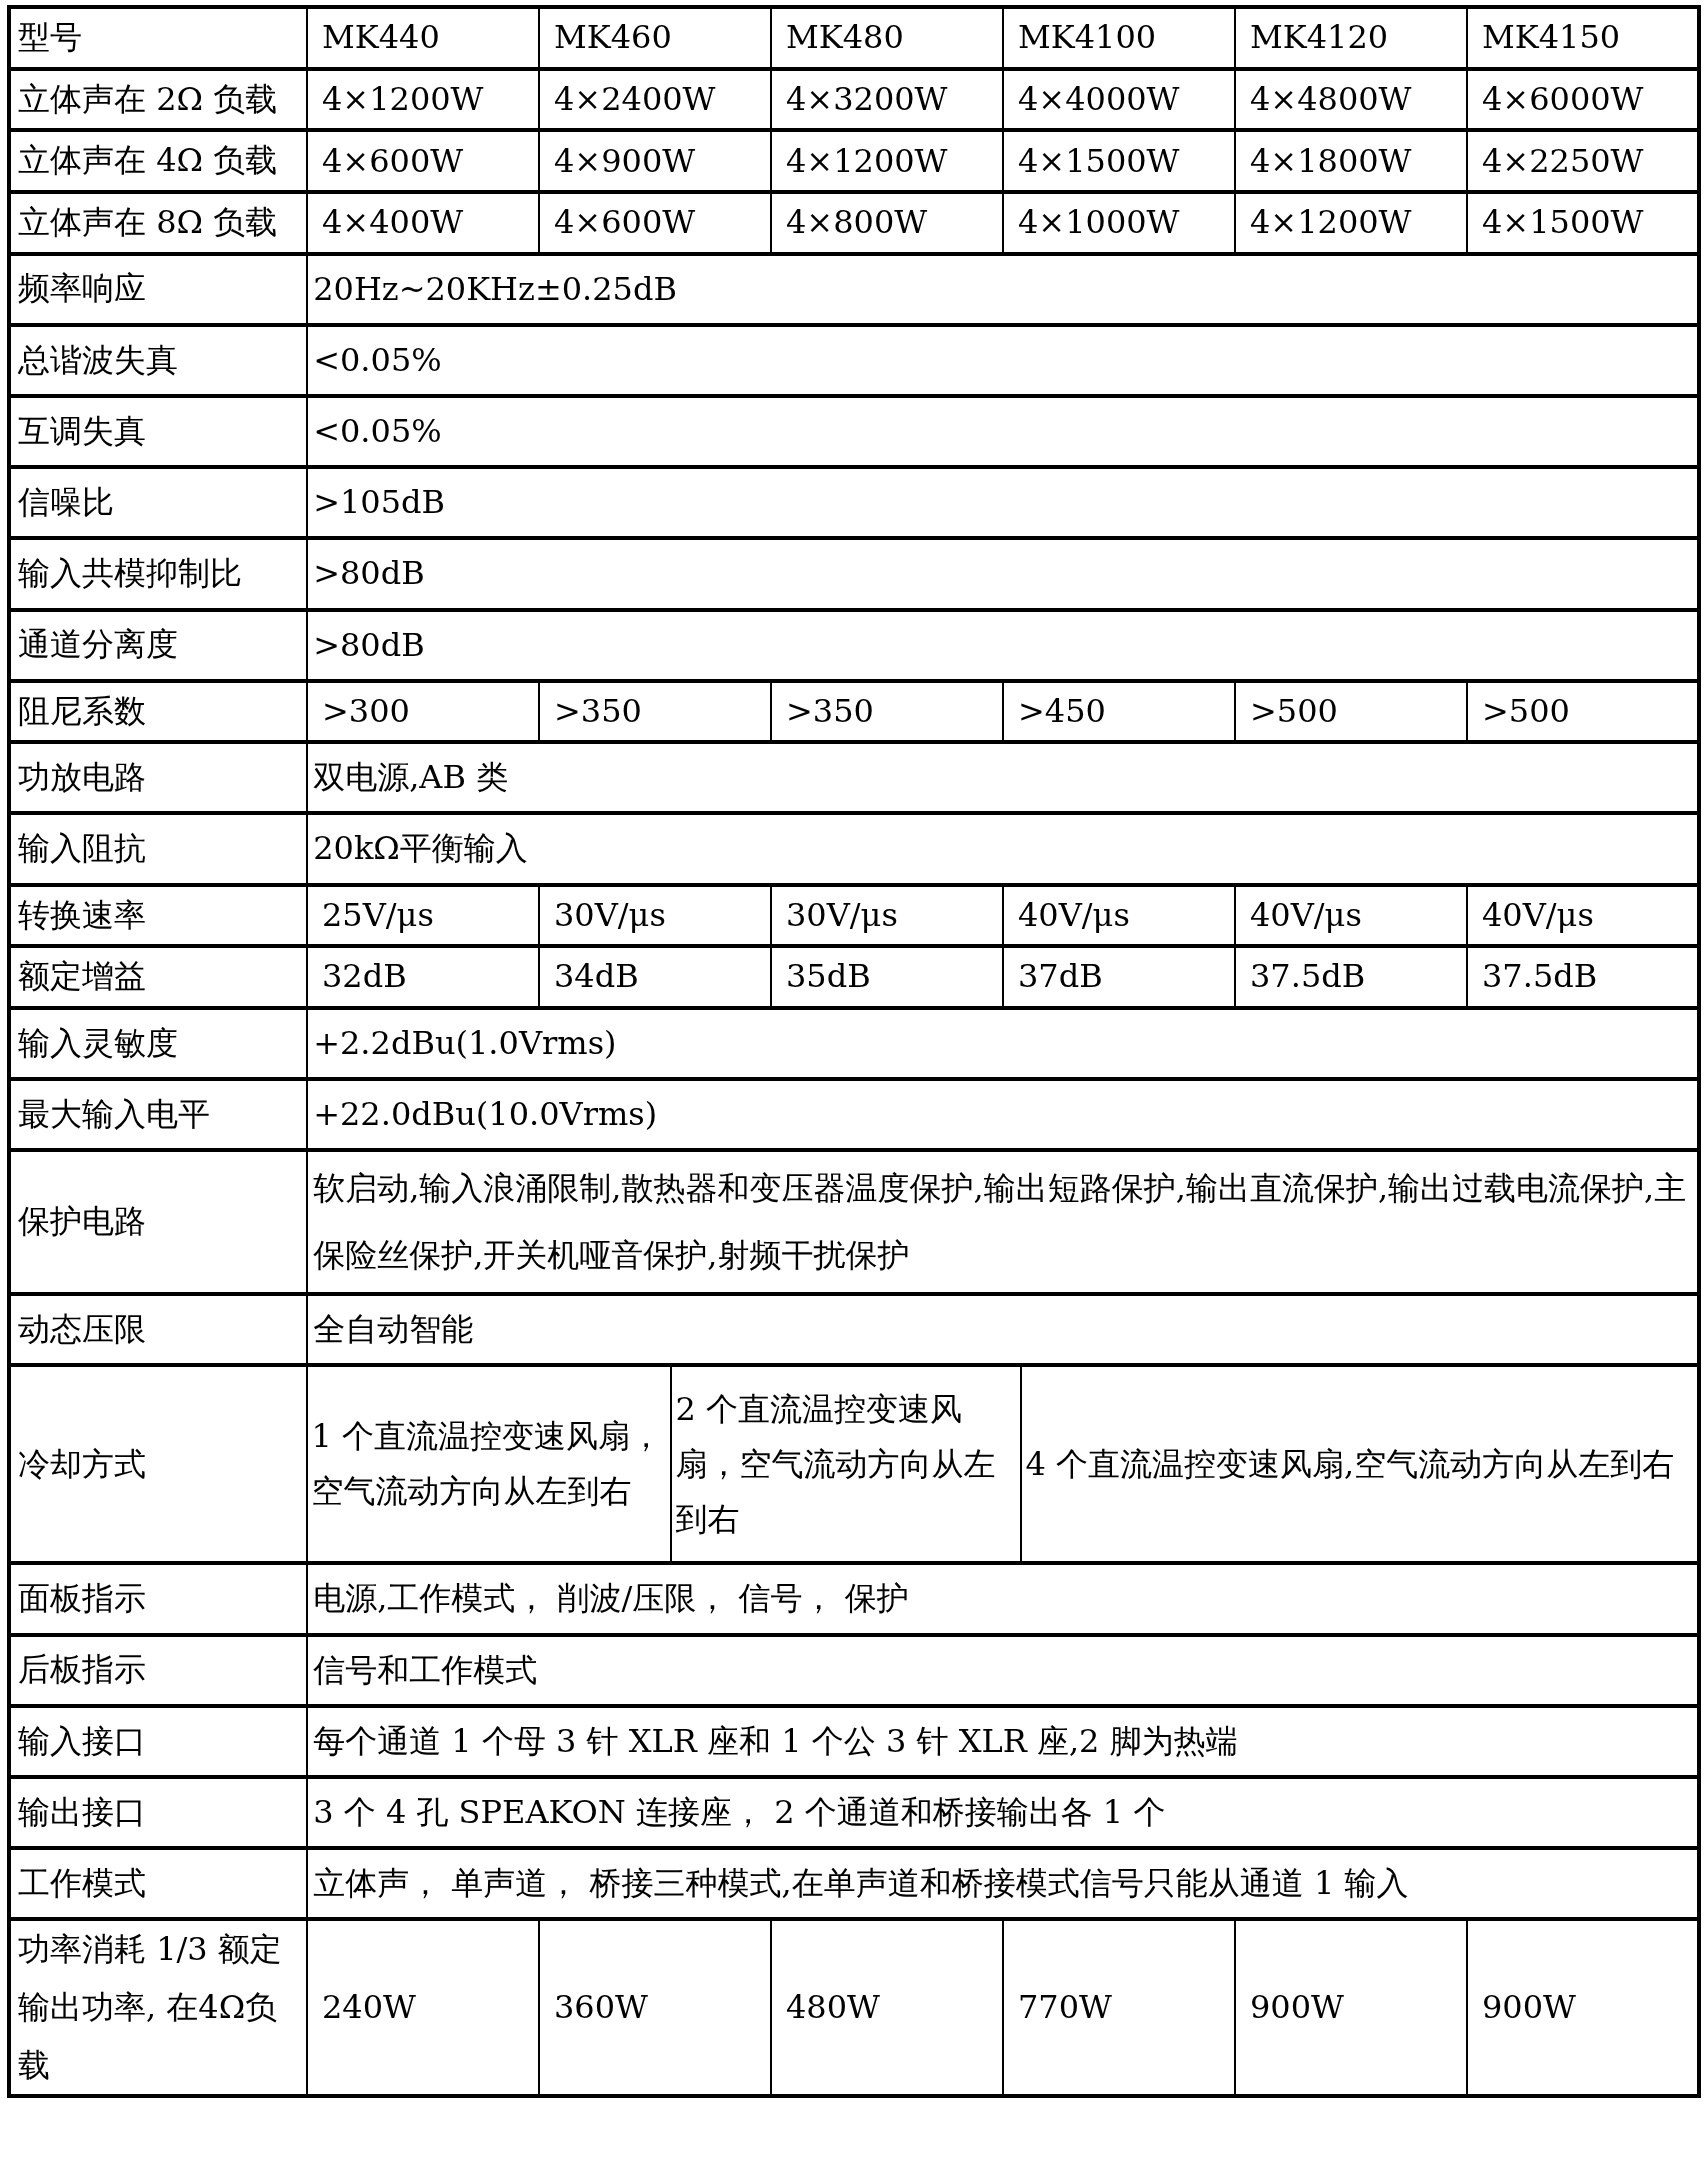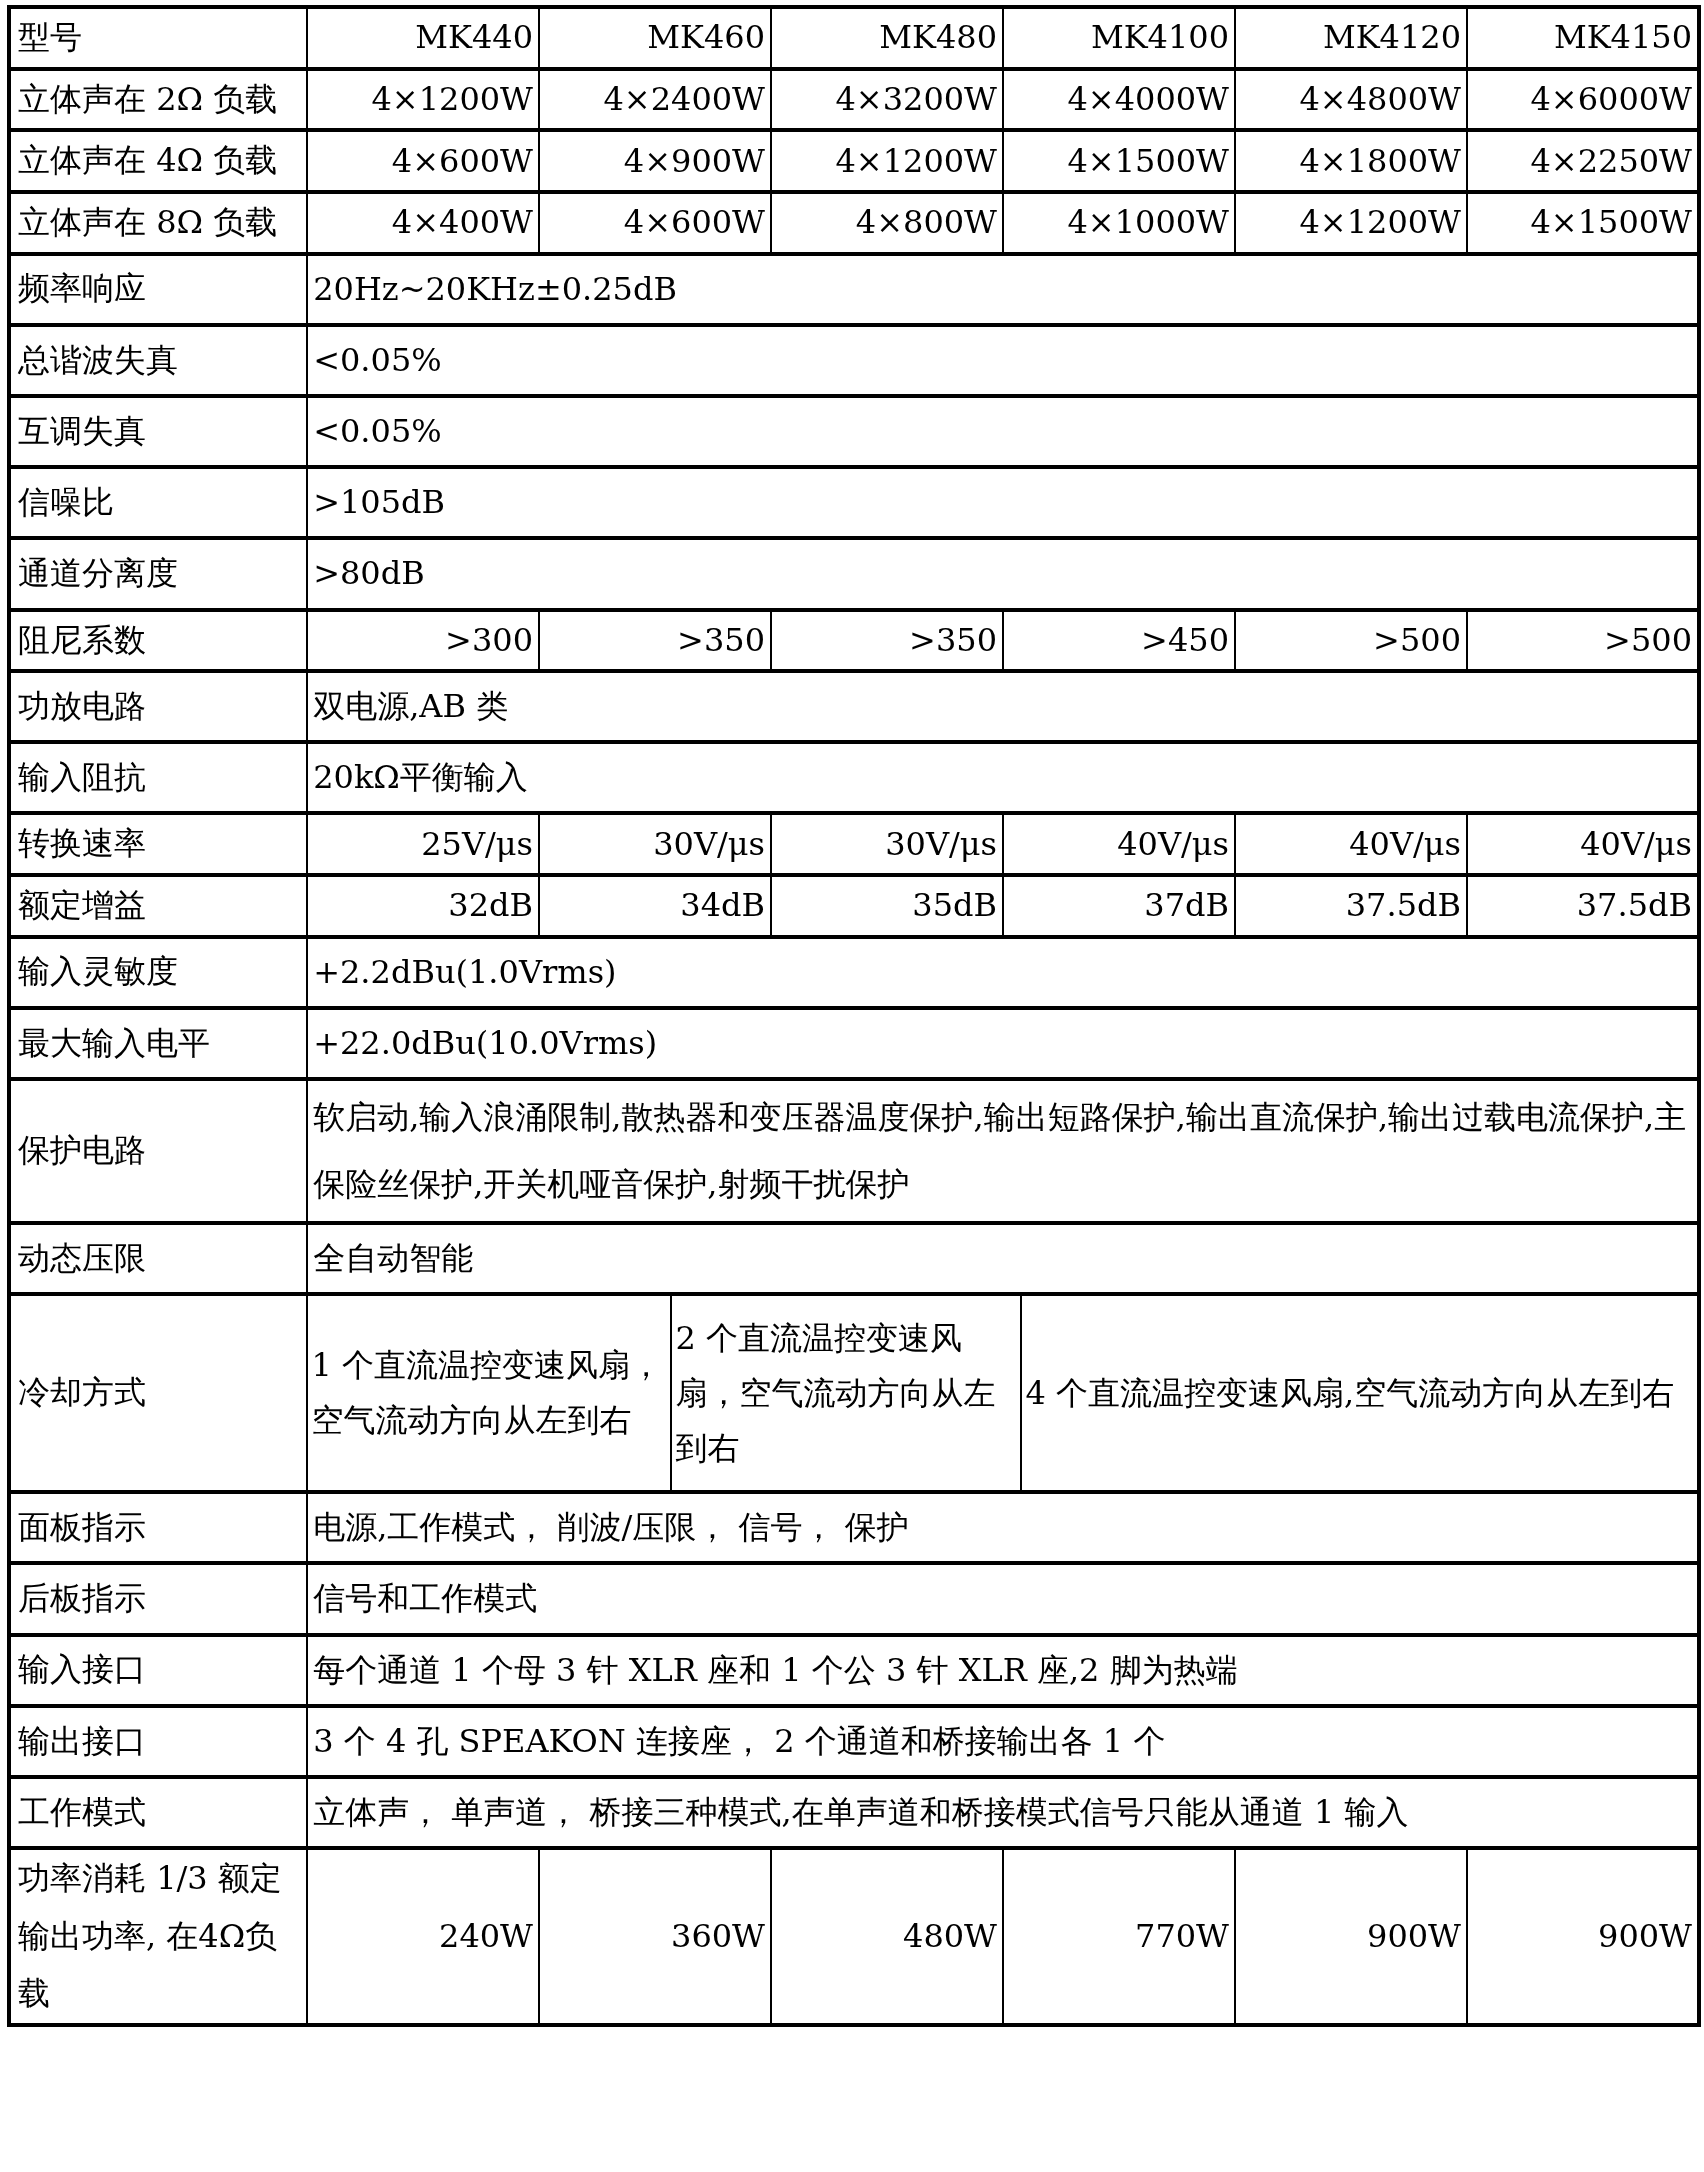--- a/index.html
+++ b/index.html
@@ -20,21 +20,21 @@
     border-top-width:4.3px;
     border-bottom-width:4.3px;
     font-size:32px;
     line-height:1.6;
     vertical-align:middle;
     padding:0 7px;
     overflow:hidden;
     word-break:break-all;
   }
   td.label{text-align:left;padding:0 3.5px 0 7px;line-height:1.8;}
-  td.center{text-align:right;padding:0 5px;}
+  td.center{text-align:left;padding:0 14px;}
   td.wideval{text-align:left;padding:0 3.5px 0 5.2px;line-height:2.1;}
   td.spantext{text-align:left;padding:0 3.5px 0 7px;}
   td.coolwrap{padding:0;}
   .coolflex{display:flex;width:100%;height:194px;align-items:stretch;}
   .coolcell{
     box-sizing:border-box;
     padding:1.7px 3.5px;
     display:flex;align-items:center;
     line-height:1.72;
     font-size:32px;
@@ -104,20 +104,24 @@
       </tr>
       <tr style="height: 59px;">
         <td class="label">互调失真</td>
         <td class="wideval" colspan="6">&lt;0.05%</td>
       </tr>
       <tr style="height: 59px;">
         <td class="label">信噪比</td>
         <td class="wideval" colspan="6">&gt;105dB</td>
       </tr>
       <tr style="height: 61px;">
+        <td class="label">输入共模抑制比</td>
+        <td class="wideval" colspan="6">&gt;80dB</td>
+      </tr>
+      <tr style="height: 61px;">
         <td class="label">通道分离度</td>
         <td class="wideval" colspan="6">&gt;80dB</td>
       </tr>
       <tr style="height: 56px;">
         <td class="label">阻尼系数</td>
         <td class="center">&gt;300</td>
         <td class="center">&gt;350</td>
         <td class="center">&gt;350</td>
         <td class="center">&gt;450</td>
         <td class="center">&gt;500</td>

